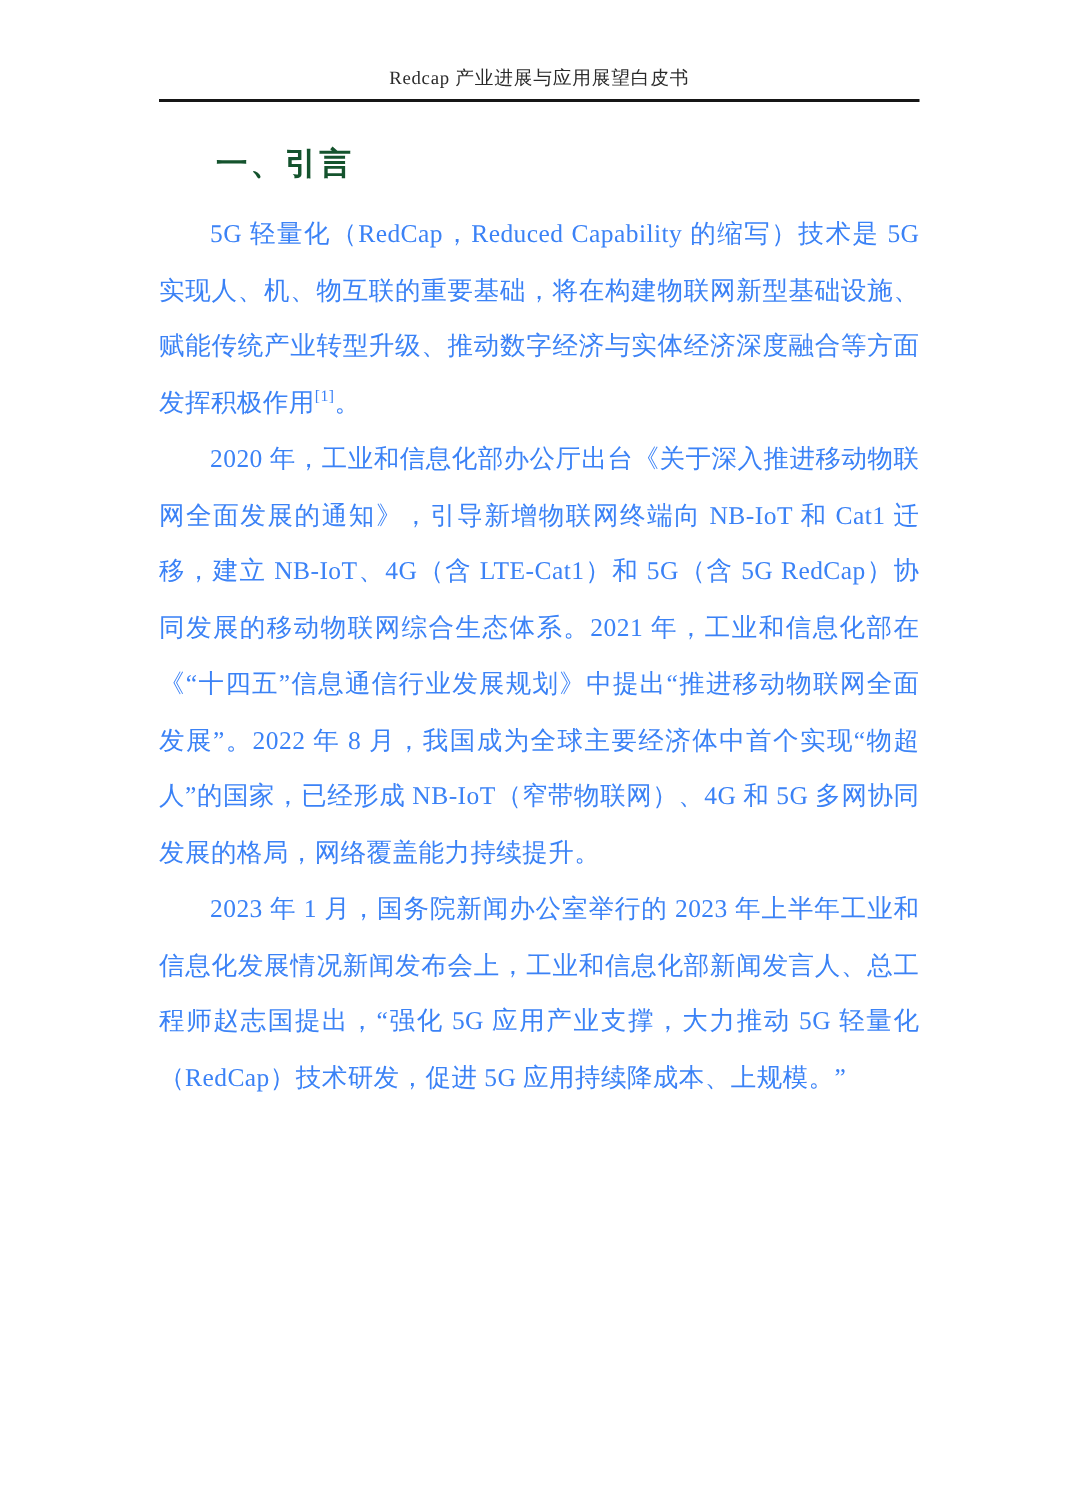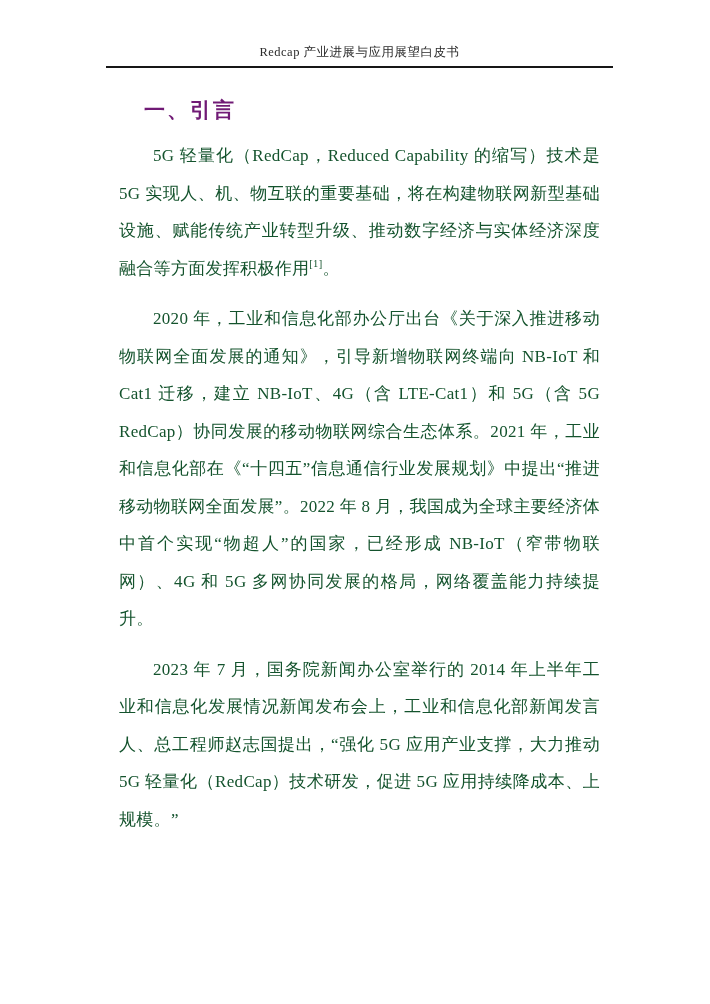--- a/index.html
+++ b/index.html
@@ -40,28 +40,28 @@
     left: 106px;
     width: 507px;
   }
   .section-heading {
     margin: 8px 0 13px 0;
     text-indent: 38px;
     font-family: Liberation Sans, sans-serif;
     font-weight: 700;
     font-size: 21px;
     line-height: 28px;
-    color: #701a75;
+    color: #14532d;
     letter-spacing: 2px;
   }
   .body-para {
-    margin: 13px;
+    margin: 0;
     font-size: 17px;
     line-height: 37.5px;
-    color: #14532d;
+    color: #3b82f6;
     text-align: justify;
     text-justify: inter-character;
     text-indent: 2em;
     letter-spacing: 0.3px;
   }
   .body-para sup {
     font-size: 10.5px;
     line-height: 0;
     vertical-align: super;
   }
@@ -85,21 +85,21 @@
   <header class="doc-header">
     <div class="header-title">Redcap 产业进展与应用展望白皮书</div>
     <div class="header-rule"></div>
   </header>
 
   <main class="doc-body">
     <h1 class="section-heading">一、引言</h1>
     <div id="paragraphs">
         <p class="body-para">5G 轻量化（RedCap，Reduced Capability 的缩写）技术是 5G 实现人、机、物互联的重要基础，将在构建物联网新型基础设施、赋能传统产业转型升级、推动数字经济与实体经济深度融合等方面发挥积极作用<sup>[1]</sup>。</p>
         <p class="body-para">2020 年，工业和信息化部办公厅出台《关于深入推进移动物联网全面发展的通知》，引导新增物联网终端向 NB-IoT 和 Cat1 迁移，建立 NB-IoT、4G（含 LTE-Cat1）和 5G（含 5G RedCap）协同发展的移动物联网综合生态体系。2021 年，工业和信息化部在《“十四五”信息通信行业发展规划》中提出“推进移动物联网全面发展”。2022 年 8 月，我国成为全球主要经济体中首个实现“物超人”的国家，已经形成 NB-IoT（窄带物联网）、4G 和 5G 多网协同发展的格局，网络覆盖能力持续提升。</p>
-        <p class="body-para">2023 年 7 月，国务院新闻办公室举行的 2014 年上半年工业和信息化发展情况新闻发布会上，工业和信息化部新闻发言人、总工程师赵志国提出，“强化 5G 应用产业支撑，大力推动 5G 轻量化（RedCap）技术研发，促进 5G 应用持续降成本、上规模。”</p>
+        <p class="body-para">2023 年 1 月，国务院新闻办公室举行的 2023 年上半年工业和信息化发展情况新闻发布会上，工业和信息化部新闻发言人、总工程师赵志国提出，“强化 5G 应用产业支撑，大力推动 5G 轻量化（RedCap）技术研发，促进 5G 应用持续降成本、上规模。”</p>
       </div>
   </main>
 
   <footer class="doc-footer">
     <span class="page-number">1</span>
   </footer>
 
 </div>
 
 </body></html>

